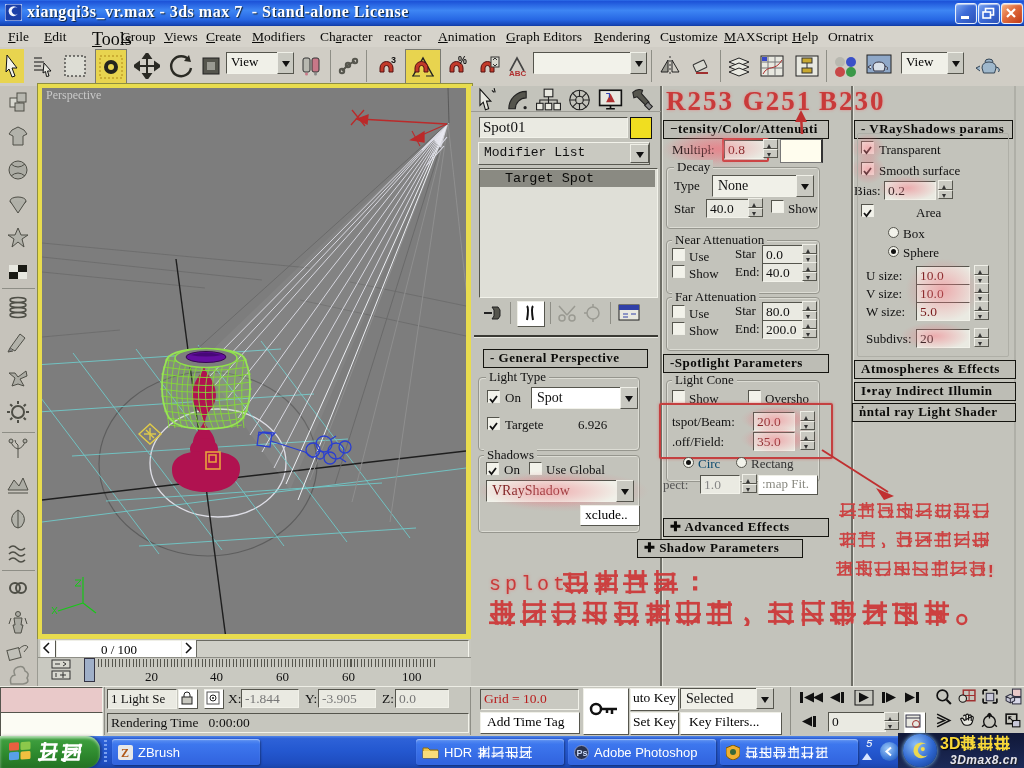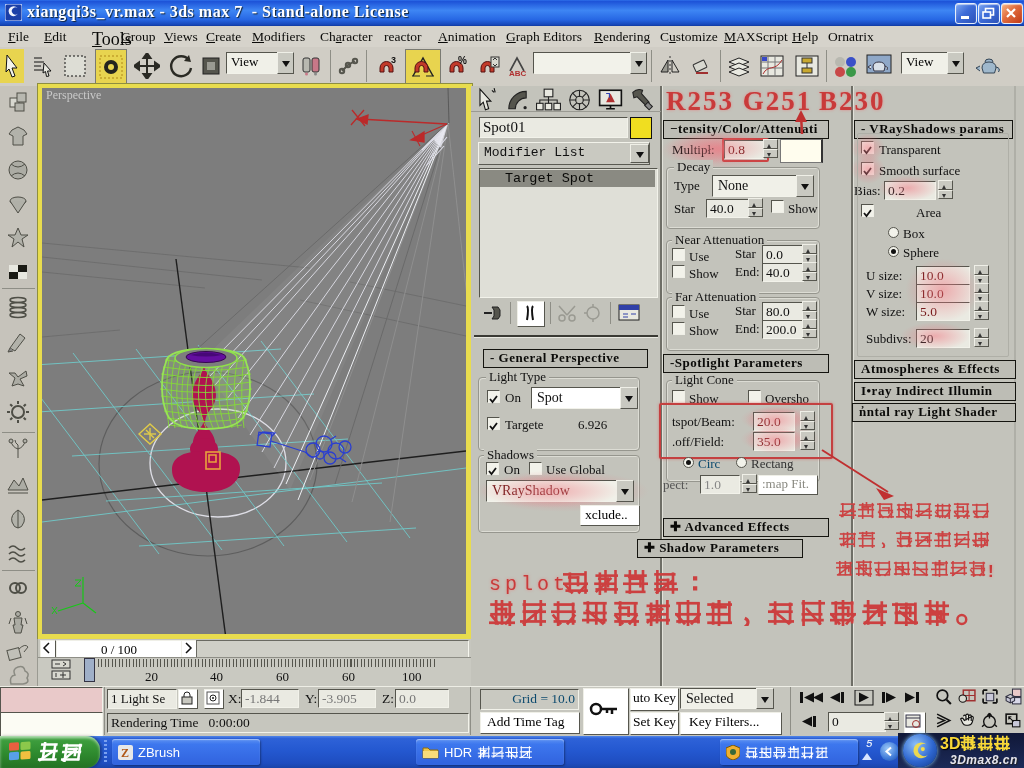--- a/index.html
+++ b/index.html
@@ -1361,21 +1361,21 @@
     </div>
 <div class="ab lab" style="left:382px;top:691px;font:13.5px 'Liberation Serif',serif;color:#111;">Z:</div>
 <div class="ab sunk2" style="left:395px;top:689px;width:52px;height:17px;background:#EAEAE2">
       <div class="ser" style="font-size:13.5px;color:#777;padding:1px 3px 0 3px;text-align:left;white-space:nowrap;overflow:hidden">0.0</div>
     </div>
 <div class="ab sunk2" style="left:107px;top:713px;width:360px;height:18px;background:#C6C6BE">
       <div class="ser" style="font-size:13.5px;color:#111;padding:1px 3px 0 3px;text-align:left;white-space:nowrap;overflow:hidden">Rendering Time&nbsp;&nbsp; 0:00:00</div>
     </div>
 <div class="ab" style="left:470px;top:687px;width:1px;height:48px;background:#8E8E86"></div>
 <div class="ab sunk2" style="left:480px;top:689px;width:97px;height:19px;background:#C9C9C1">
-      <div class="ser" style="font-size:13.5px;color:#0c4a6e;padding:1px 3px 0 3px;text-align:right;white-space:nowrap;overflow:hidden">Grid = 10.0</div>
+      <div class="ser" style="font-size:13.5px;color:#b91c1c;padding:1px 3px 0 3px;text-align:left;white-space:nowrap;overflow:hidden">Grid = 10.0</div>
     </div>
 <div class="ab btn" style="left:480px;top:712px;width:98px;height:20px">
       <div class="ser" style="font-size:13.5px;padding:1px 0 0 6px">Add Time Tag</div>
     </div>
 <div class="ab btn" style="left:583px;top:688px;width:44px;height:45px"><svg width="40" height="40" viewBox="0 0 40 40">
         <g stroke="#111" stroke-width="2.5" fill="none">
           <circle cx="12" cy="20" r="5"></circle>
           <path d="M17 20 h16 m-5 0 v5 m-5 -5 v4"></path>
         </g>
       </svg></div>
@@ -1545,20 +1545,27 @@
             <line x1="1" y1="17.5" x2="19" y2="17.5"></line>
             <line x1="3.5" y1="1" x2="3.5" y2="17"></line>
             <line x1="16" y1="1" x2="16" y2="19"></line>
             <line x1="16" y1="8" x2="3" y2="18"></line>
             <line x1="6" y1="9" x2="13" y2="9"></line>
             <line x1="13" y1="9" x2="13" y2="15"></line>
           </g>
         </svg>
       </span>
     </div>
+<div class="ab" style="left:568px;top:739px;width:148px;height:26px;border-radius:3px;background:linear-gradient(180deg,#5E92F2 0%,#3D77EE 20%,#3265E0 90%);box-shadow:inset 0 1px 1px rgba(255,255,255,.45), 1px 1px 2px rgba(0,0,0,.35);display:flex;align-items:center;padding-left:6px;box-sizing:border-box;gap:5px">
+      <svg width="15" height="15" viewBox="0 0 15 15">
+        <circle cx="7.5" cy="7.5" r="7" fill="#28324F" stroke="#8898C8"></circle>
+        <text x="2.5" y="11" font-size="9" font-weight="bold" fill="#C8D8F8" font-family="Liberation Sans">Ps</text>
+      </svg>
+      <span style="font:13px 'Liberation Sans';color:#fff">Adobe Photoshop</span>
+    </div>
 <div class="ab" style="left:720px;top:739px;width:138px;height:26px;border-radius:3px;background:linear-gradient(180deg,#5E92F2 0%,#3D77EE 20%,#3265E0 90%);box-shadow:inset 0 1px 1px rgba(255,255,255,.45), 1px 1px 2px rgba(0,0,0,.35);display:flex;align-items:center;padding-left:6px;box-sizing:border-box;gap:5px">
       <svg width="14" height="15" viewBox="0 0 14 15">
         <path d="M7 0 L14 3 V9 Q14 13 7 15 Q0 13 0 9 V3Z" fill="#F0B030" stroke="#7A5808"></path>
         <circle cx="7" cy="7" r="3" fill="#386838"></circle>
       </svg>
       <span style="display:inline-flex;margin-right:1px;gap:1px">
         <svg width="13" height="13" viewBox="0 0 20 20" style="vertical-align:top;margin-top:1px">
           <g stroke="#FFFFFF" stroke-width="1.6" stroke-linecap="square">
             <line x1="3" y1="3.5" x2="18" y2="3.5"></line>
             <line x1="3" y1="9" x2="17" y2="9"></line>

